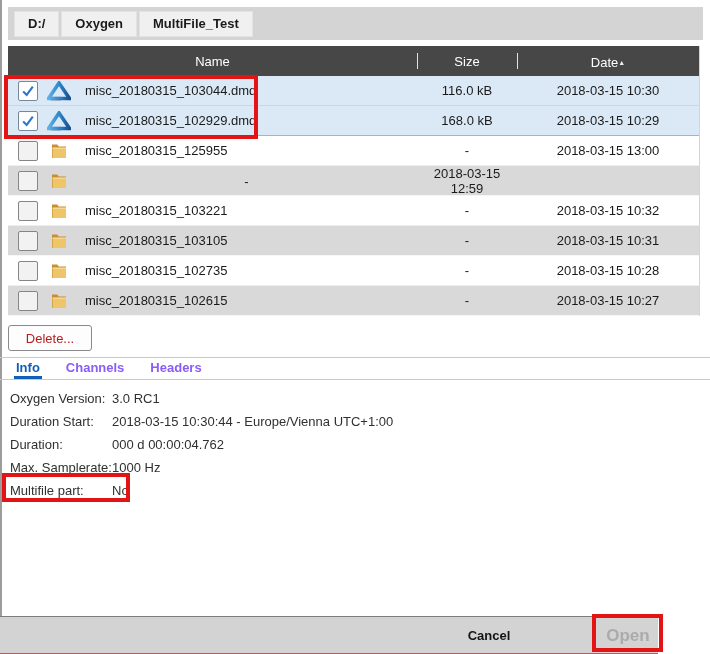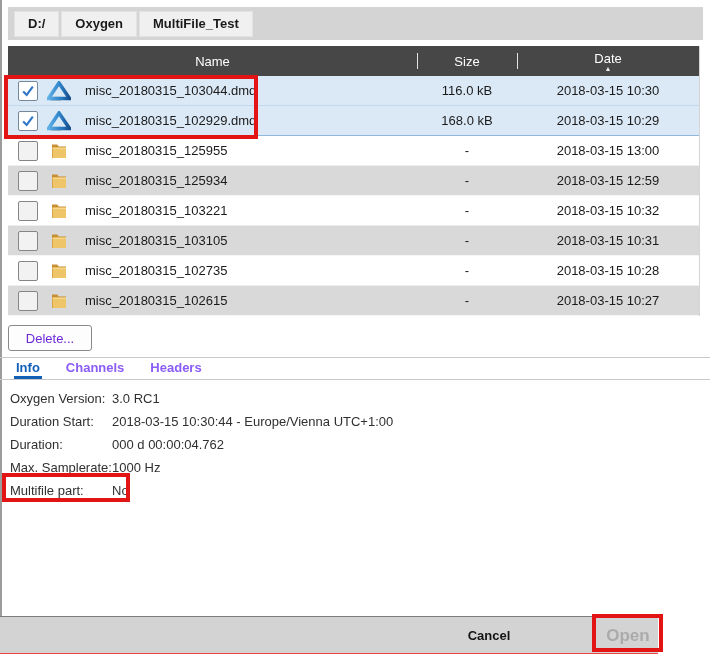--- a/index.html
+++ b/index.html
@@ -26,21 +26,21 @@
   #file-table{position:absolute;left:8px;top:46px;width:692px;border-right:1px solid #d5d5d5;box-sizing:border-box;}
   #table-header{
     height:30px;background:#474747;color:#fff;display:grid;
     grid-template-columns:1fr 100px 182px;align-items:center;
   }
   .hcell{position:relative;text-align:center;font-weight:400;}
   .hcell.sep::before{
     content:"";position:absolute;left:0;top:50%;transform:translateY(-50%);
     width:1px;height:16px;background:rgba(255,255,255,0.85);
   }
-  #hdr-date{display:flex;flex-direction:column;align-items:center;justify-content:center;line-height:12px;padding-top:3px;}
+  #hdr-date{display:flex;flex-direction:row;align-items:center;justify-content:center;line-height:12px;padding-top:3px;}
   #sort-arrow{font-size:7px;color:#f0f0f0;line-height:7px;}
 
   #rows{}
   .row{
     height:30px;display:grid;grid-template-columns:34px 34px 1fr 100px 182px;
     align-items:center;box-sizing:border-box;border-bottom:1px solid #ededed;background:#fff;
   }
   .row.dark{background:#d9d9d9;border-bottom:1px solid #f6f6f6;}
   .row.selected{background:#dbe9f7;border-bottom:1px solid #c3daee;}
   .row.selected.sel-last{border-bottom:1px solid #8fb9dd;}
@@ -54,21 +54,21 @@
   .cb.checked svg{display:block;}
   .iconwrap{display:flex;justify-content:center;align-items:center;}
   .cell.name{padding-left:9px;white-space:nowrap;overflow:hidden;}
   .cell.size{text-align:center;}
   .cell.date{text-align:center;}
 
   
   #delete-button{
     position:absolute;left:8px;top:325px;height:26px;min-width:84px;
     background:#fdfdfd;border:1px solid #8a8a8a;border-radius:3px;
-    font-family:"Liberation Sans",sans-serif;font-size:13px;color:#6d28d9;padding:0 12px;
+    font-family:"Liberation Sans",sans-serif;font-size:13px;color:#b91c1c;padding:0 12px;
   }
 
   .hline{position:absolute;left:0;width:710px;height:1px;background:#c9c9c9;}
   #sep-above-tabs{top:357px;}
   #sep-below-tabs{top:379px;}
 
   
   #tabs{position:absolute;left:14px;top:360px;height:19px;display:flex;gap:22px;}
   .tab{font-weight:600;color:#8b5cf6;padding:0 2px 2px 2px;cursor:default;}
   .tab.active{color:#1060b8;border-bottom:3px solid #1060b8;}
@@ -201,21 +201,20 @@
       </span>
     </span>
     <span class="iconwrap">
 
       <svg class="icon-folder" width="20" height="20" viewBox="0 0 20 20" style="display: block;">
         <path d="M3 3.5 h5.2 l1.6 2 H17 V17 H3 Z" fill="#c89033"></path>
         <path d="M3.6 6.6 H17 V17 H3.6 Z" fill="#eec568"></path>
         <path d="M3.6 6.6 H17 V8 H3.6 Z" fill="#f6d98e"></path>
       </svg>
     </span>
-    <span class="cell name">misc_20180315_125934</span>
     <span class="cell size">-</span>
     <span class="cell date">2018-03-15 12:59</span>
   </div>
         <div class="row">
     <span class="cbwrap">
       <span class="cb">
         
       </span>
     </span>
     <span class="iconwrap">

